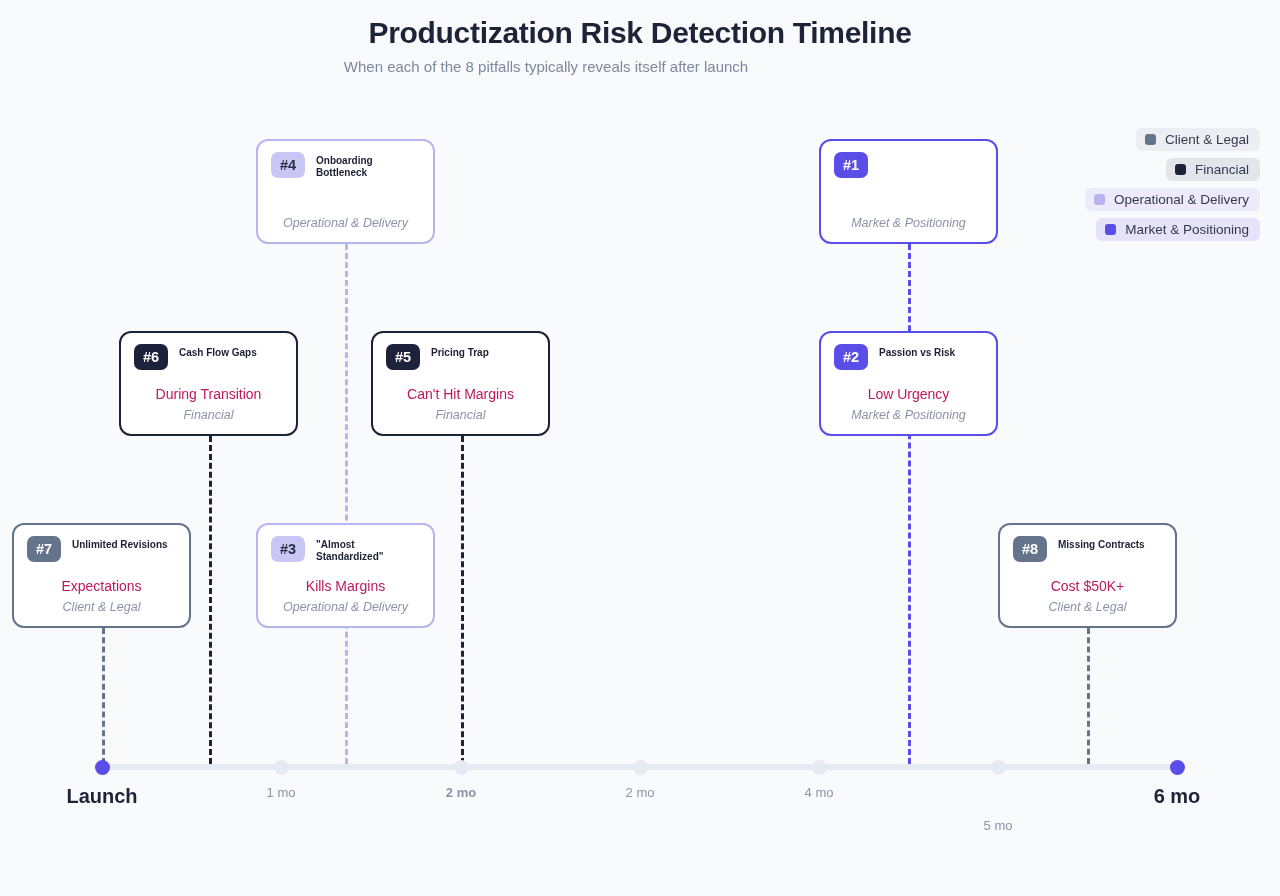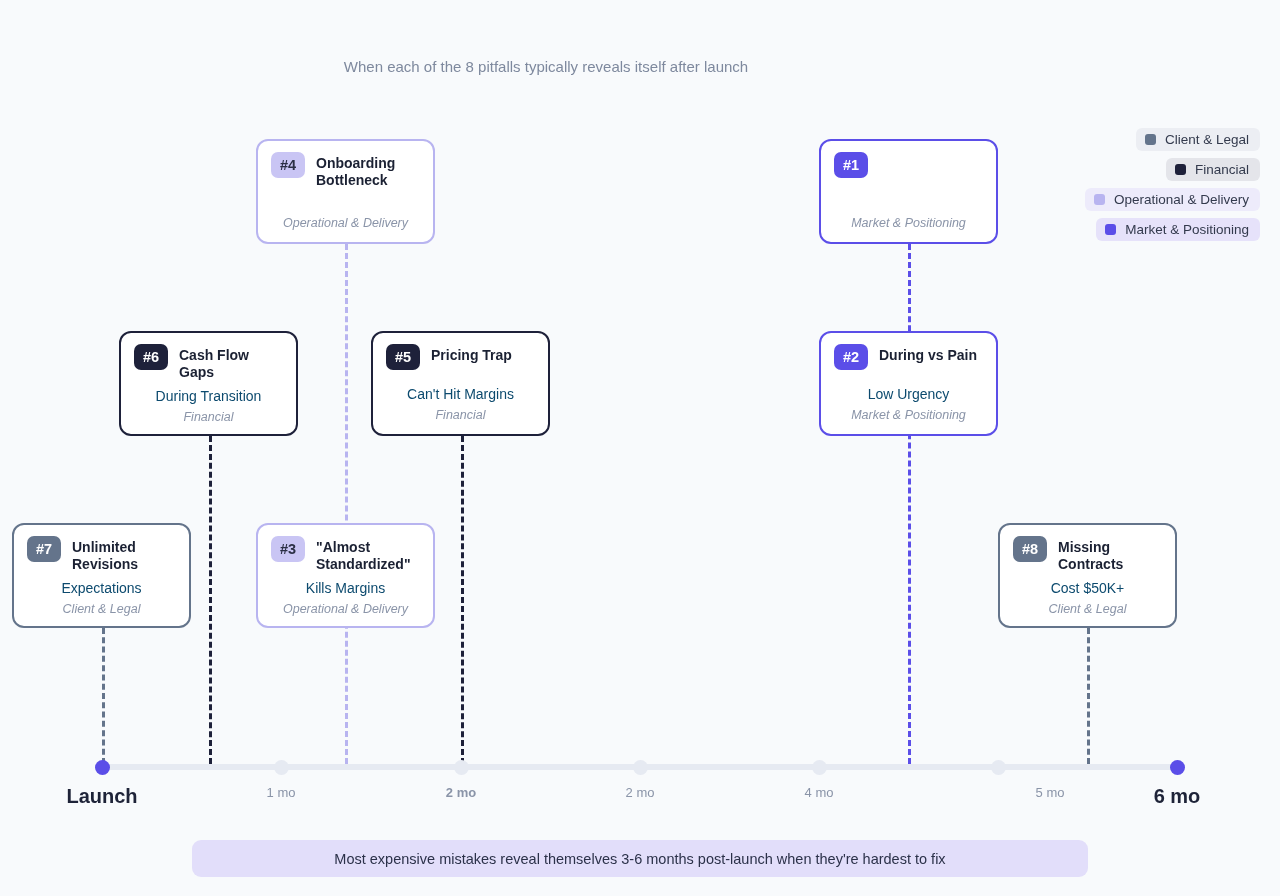--- a/index.html
+++ b/index.html
@@ -72,25 +72,25 @@
   .card-head { display: flex; align-items: flex-start; gap: 11px; }
   .badge {
     flex: none;
     min-width: 34px; height: 26px;
     border-radius: 7px;
     display: flex; align-items: center; justify-content: center;
     font-size: 14.5px; font-weight: bold;
     padding: 0 6px;
   }
   .card-title {
-    font-size: 14px; font-weight: bold; color: #1b2133;
+    font-size: 10px; font-weight: bold; color: #1b2133;
     line-height: 1.18; padding-top: 3px;
   }
   .card-sub {
-    text-align: center; font-size: 14px; color: #0c4a6e;
+    text-align: center; font-size: 14px; color: #be185d;
     margin-top: auto; padding-top: 8px;
   }
   .card-cat {
     text-align: center; font-size: 12.5px; color: #8a94a8;
     font-style: italic; padding-top: 6px;
   }
   .card.no-sub .card-cat { margin-top: auto; }
 
   
   #footer-banner {
@@ -99,20 +99,21 @@
     background: #e2defa; border-radius: 9px;
     display: flex; align-items: center; justify-content: center;
     font-size: 14.5px; color: #2b3149;
   }
 </style>
 </head>
 <body>
 
 <div id="stage">
 
+  <div class="title">Productization Risk Detection Timeline</div>
   <div class="subtitle">When each of the 8 pitfalls typically reveals itself after launch</div>
 
   <div id="legend">
       <div class="legend-item" style="background: rgb(236, 238, 243); color: rgb(51, 58, 77);">
         <span class="legend-swatch" style="background: rgb(100, 116, 139);"></span>
         <span>Client &amp; Legal</span>
       </div>
       <div class="legend-item" style="background: rgb(228, 229, 234); color: rgb(51, 58, 77);">
         <span class="legend-swatch" style="background: rgb(30, 33, 58);"></span>
         <span>Financial</span>
@@ -142,21 +143,21 @@
       <div class="tick-label endpoint" style="left: 102px;">Launch</div>
       <div class="tick-dot" style="left: 281px;"></div>
       <div class="tick-label" style="left: 281px;">1 mo</div>
       <div class="tick-dot" style="left: 461px;"></div>
       <div class="tick-label" style="left: 461px; font-weight: bold;">2 mo</div>
       <div class="tick-dot" style="left: 640px;"></div>
       <div class="tick-label" style="left: 640px;">2 mo</div>
       <div class="tick-dot" style="left: 819px;"></div>
       <div class="tick-label" style="left: 819px;">4 mo</div>
       <div class="tick-dot" style="left: 998px;"></div>
-      <div class="tick-label" style="left: 1050px;">5 mo</div>
+      <div class="tick-label" style="left: 998px; margin-top: 33px;">5 mo</div>
       <div class="tick-dot endpoint" style="left: 1177px;"></div>
       <div class="tick-label endpoint" style="left: 1177px;">6 mo</div>
     </div>
 
   <div id="cards">
       <div class="card no-sub" style="left: 256px; top: 139px; width: 179px; height: 105px; border-color: rgb(184, 180, 240);">
         <div class="card-head">
           <span class="badge" style="background: rgb(201, 197, 244); color: rgb(43, 47, 69);">#4</span>
           <div class="card-title">Onboarding Bottleneck</div>
         </div>
@@ -180,21 +181,21 @@
         <div class="card-head">
           <span class="badge" style="background: rgb(30, 33, 58); color: rgb(255, 255, 255);">#5</span>
           <div class="card-title">Pricing Trap</div>
         </div>
         <div class="card-sub">Can't Hit Margins</div>
         <div class="card-cat">Financial</div>
       </div>
       <div class="card" style="left: 819px; top: 331px; width: 179px; height: 105px; border-color: rgb(91, 78, 232);">
         <div class="card-head">
           <span class="badge" style="background: rgb(91, 78, 232); color: rgb(255, 255, 255);">#2</span>
-          <div class="card-title">During vs Pain</div>
+          <div class="card-title">Passion vs Risk</div>
         </div>
         <div class="card-sub">Low Urgency</div>
         <div class="card-cat">Market &amp; Positioning</div>
       </div>
       <div class="card" style="left: 12px; top: 523px; width: 179px; height: 105px; border-color: rgb(100, 116, 139);">
         <div class="card-head">
           <span class="badge" style="background: rgb(100, 116, 139); color: rgb(255, 255, 255);">#7</span>
           <div class="card-title">Unlimited Revisions</div>
         </div>
         <div class="card-sub">Expectations</div>
@@ -211,17 +212,14 @@
       <div class="card" style="left: 998px; top: 523px; width: 179px; height: 105px; border-color: rgb(100, 116, 139);">
         <div class="card-head">
           <span class="badge" style="background: rgb(100, 116, 139); color: rgb(255, 255, 255);">#8</span>
           <div class="card-title">Missing Contracts</div>
         </div>
         <div class="card-sub">Cost $50K+</div>
         <div class="card-cat">Client &amp; Legal</div>
       </div>
     </div>
 
-  <div id="footer-banner">
-    <span>Most expensive mistakes reveal themselves 3-6 months post-launch when they're hardest to fix</span>
-  </div>
 
 </div>
 
 </body></html>

